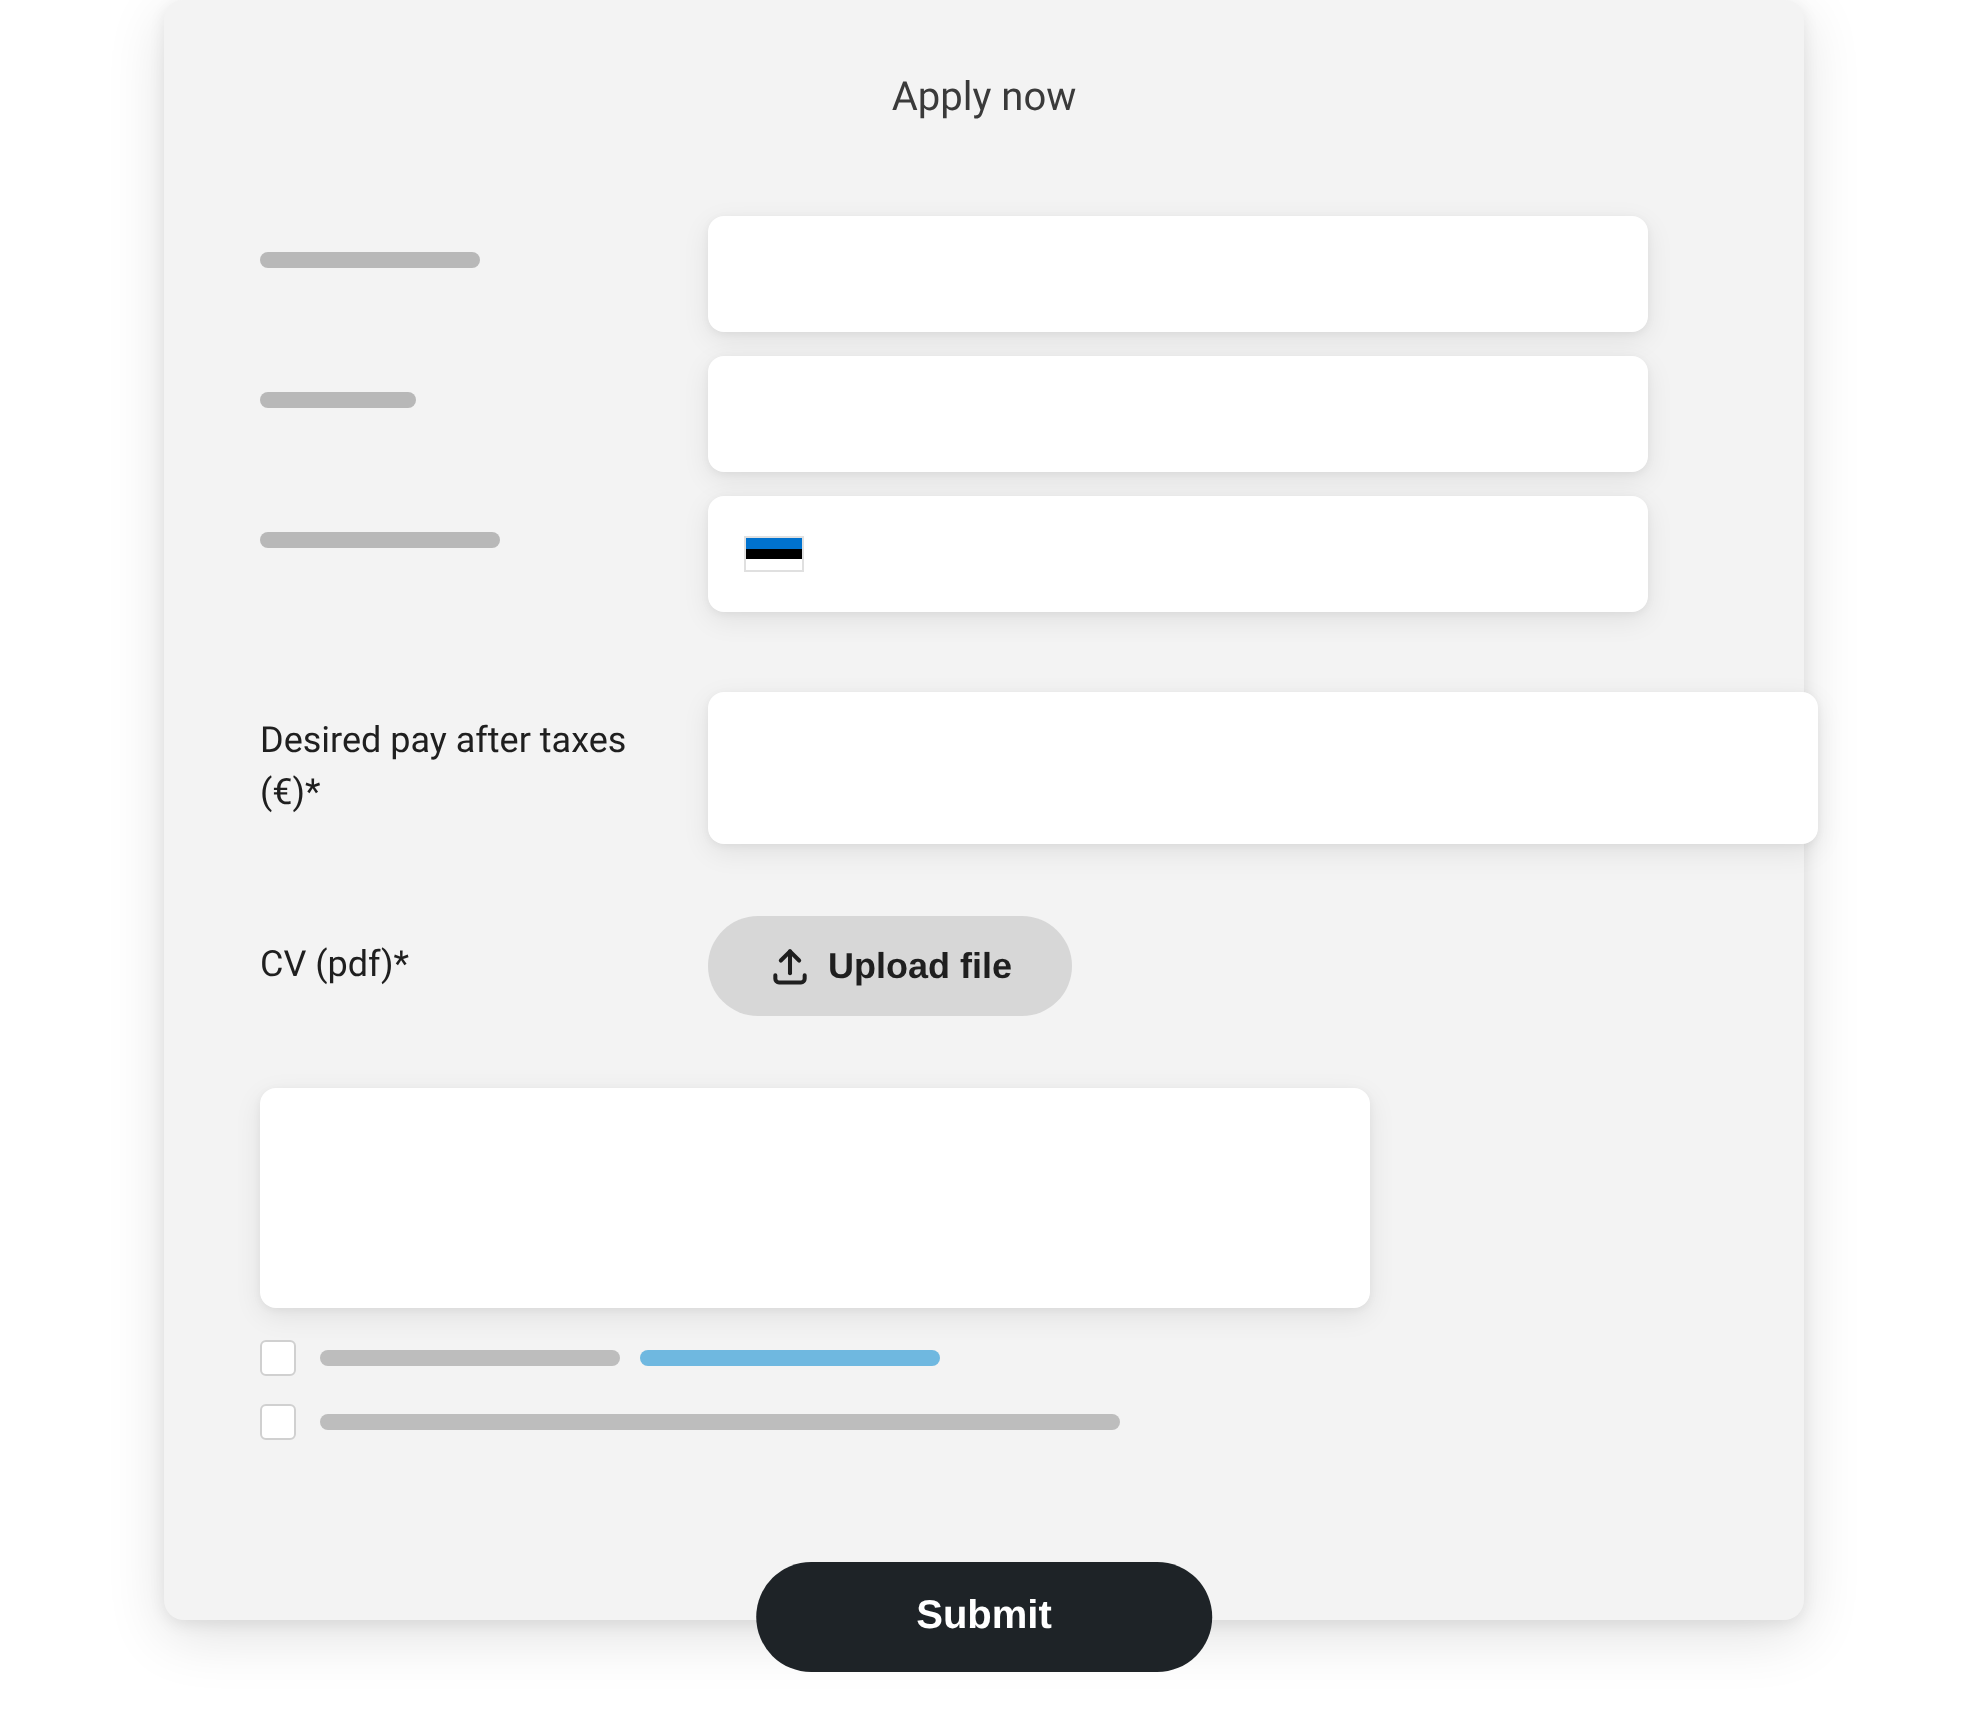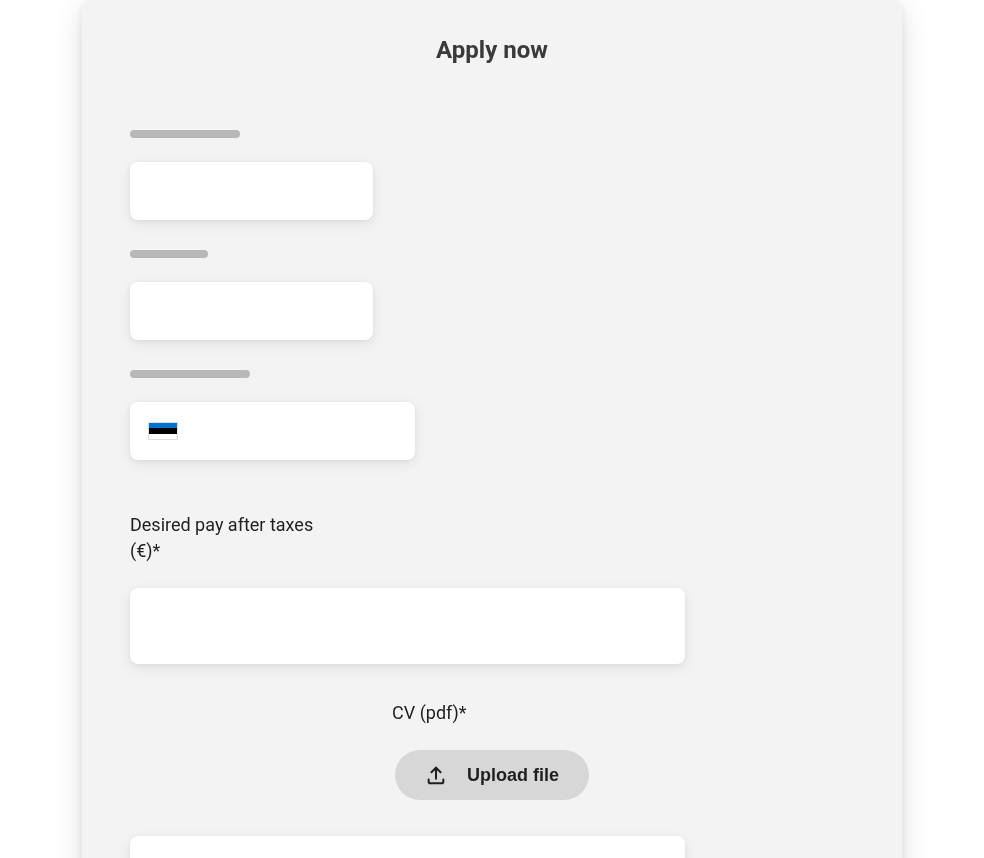--- a/index.html
+++ b/index.html
@@ -19,31 +19,30 @@
       background: #f3f3f3;
       border-radius: 10px;
       box-shadow: 0 8px 30px rgba(0,0,0,0.12), 0 2px 8px rgba(0,0,0,0.08);
       width: 820px;
       margin: 0 auto;
       padding: 36px 48px 60px 48px;
       position: relative;
     }
     .form-title {
       text-align: center;
-      font-size: 24px;
-      font-weight: 700;
+      font-size: 20px;
+      font-weight: 400;
       color: #3a3a3a;
       margin-bottom: 48px;
     }
     .form-row {
       display: flex;
       align-items: flex-start;
       margin-bottom: 12px;
       gap: 24px;
-      flex-direction: column;
     }
     .form-label-col {
       width: 200px;
       padding-top: 18px;
       flex-shrink: 0;
     }
     .form-label {
       font-size: 18px;
       color: #1f1f1f;
       line-height: 1.45;
@@ -116,21 +115,21 @@
       border-radius: 8px;
       box-shadow: 0 4px 14px rgba(0,0,0,0.08), 0 1px 4px rgba(0,0,0,0.05);
       padding: 16px 18px;
       font-size: 16px;
       resize: none;
       font-family: inherit;
     }
     .upload-btn {
       display: inline-flex;
       align-items: center;
-      gap: 20px;
+      gap: 8px;
       background: #d7d7d7;
       border: none;
       border-radius: 28px;
       padding: 14px 30px;
       font-size: 18px;
       font-weight: 600;
       color: #1f1f1f;
       cursor: pointer;
     }
     .upload-icon svg {

